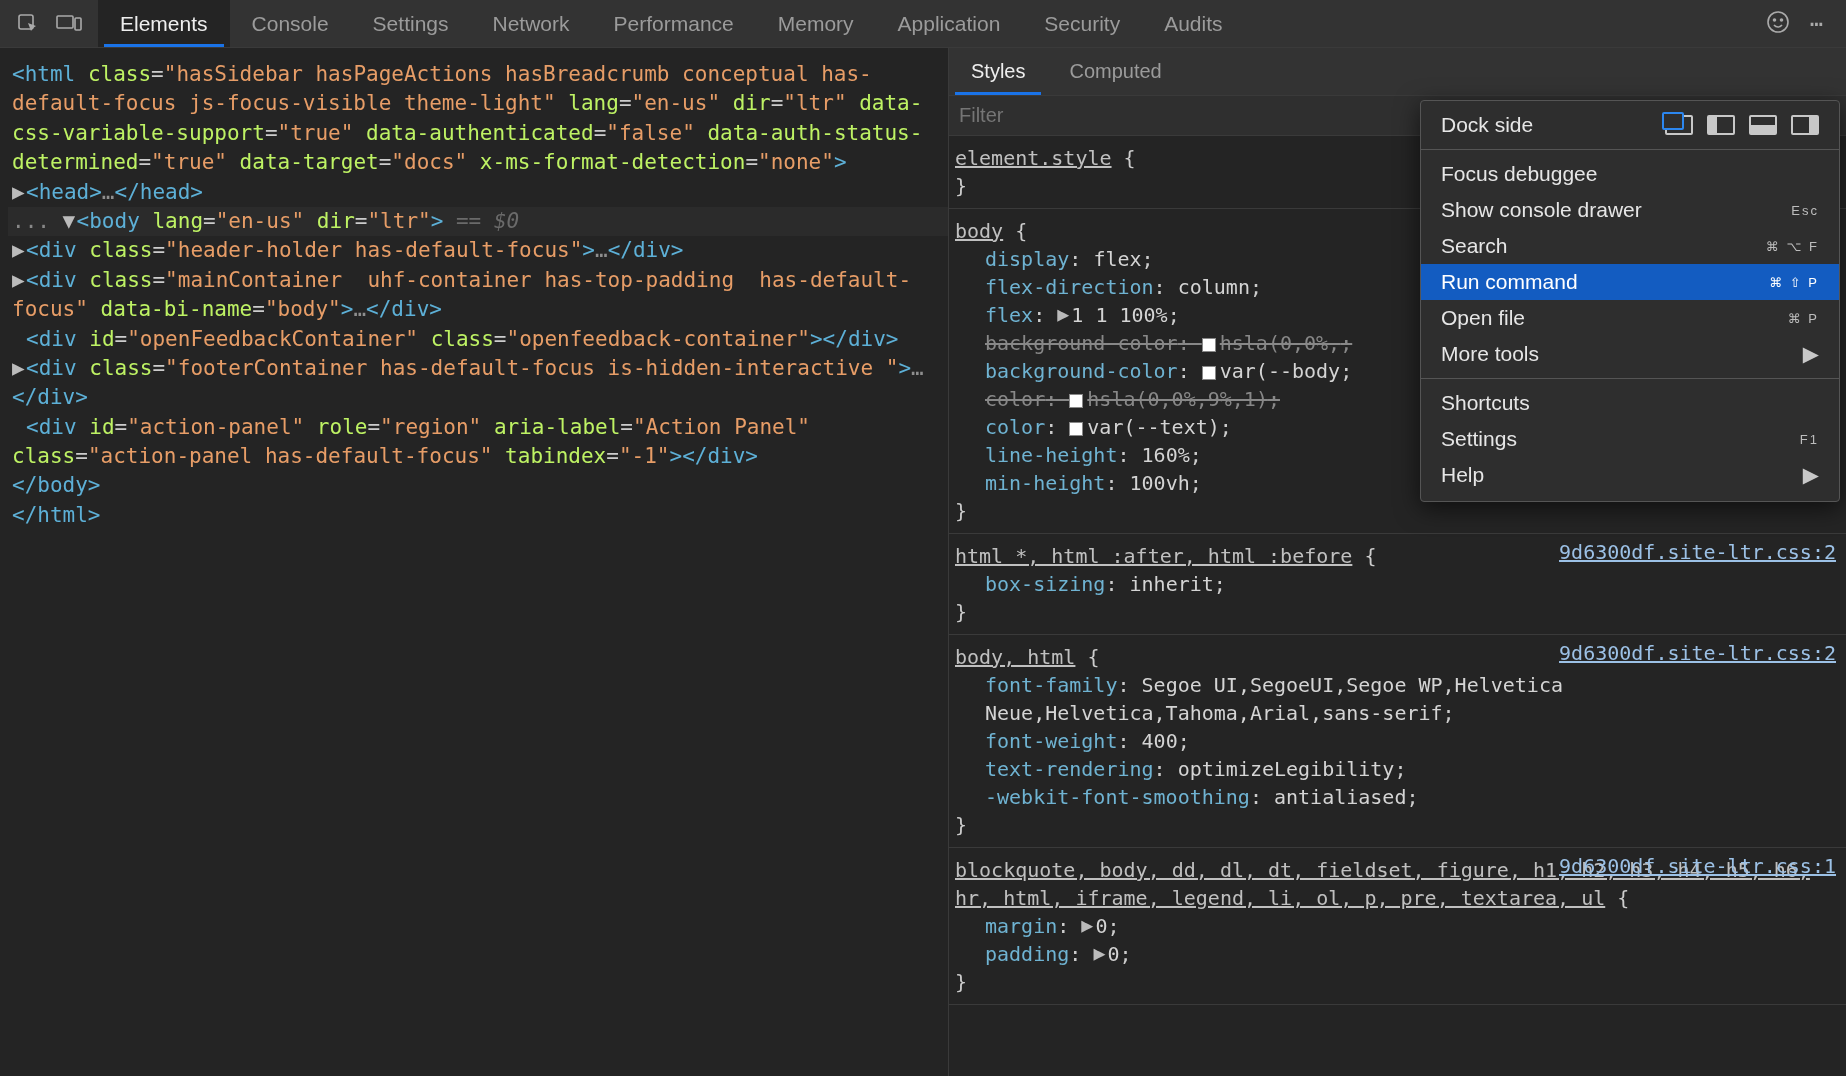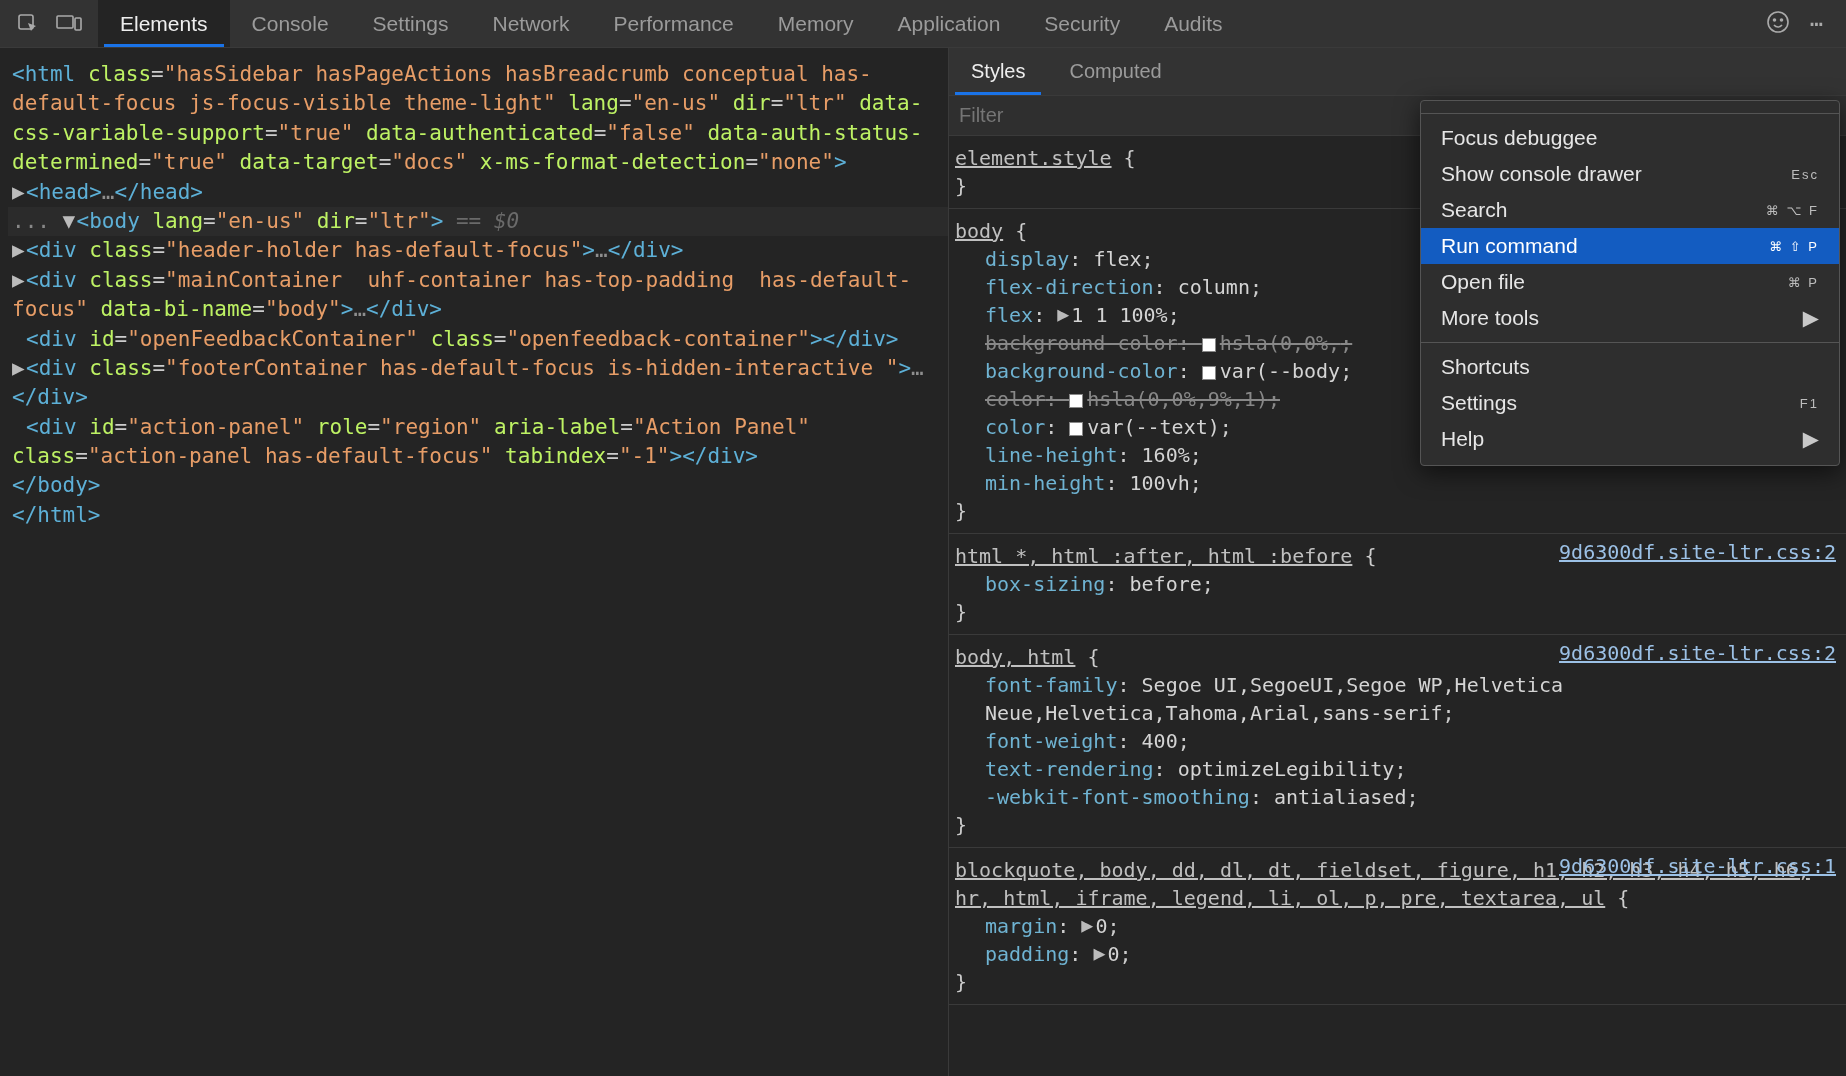--- a/index.html
+++ b/index.html
@@ -155,26 +155,35 @@
           <div class="stab">Computed</div>
         </div>
 
       <div class="filterbar">
         <input placeholder="Filter" style="">
       </div>
 
       <div class="styles-pane" id="styles-pane">
           <div class="rule"><span class="sel-text">element.style</span> {<br>}</div>
           <div class="rule"><span class="sel-text">body</span> {<br><div class="decl"><span class="prop">display</span>: <span class="val">flex</span>;</div><div class="decl"><span class="prop">flex-direction</span>: <span class="val">column</span>;</div><div class="decl"><span class="prop">flex</span>: <span class="tri">▶ </span><span class="val">1 1 100%</span>;</div><div class="decl strike"><span class="prop">background-color</span>: <span class="swatch"></span><span class="val">hsla(0,0%,</span>;</div><div class="decl"><span class="prop">background-color</span>: <span class="swatch"></span><span class="val">var(--body</span>;</div><div class="decl strike"><span class="prop">color</span>: <span class="swatch"></span><span class="val">hsla(0,0%,9%,1)</span>;</div><div class="decl"><span class="prop">color</span>: <span class="swatch"></span><span class="val">var(--text)</span>;</div><div class="decl"><span class="prop">line-height</span>: <span class="val">160%</span>;</div><div class="decl"><span class="prop">min-height</span>: <span class="val">100vh</span>;</div>}</div>
-          <div class="rule"><span class="srclink">9d6300df.site-ltr.css:2</span><span class="sel-text">html *, html :after, html :before</span> {<br><div class="decl"><span class="prop">box-sizing</span>: <span class="val">before</span>;</div>}</div>
+          <div class="rule"><span class="srclink">9d6300df.site-ltr.css:2</span><span class="sel-text">html *, html :after, html :before</span> {<br><div class="decl"><span class="prop">box-sizing</span>: <span class="val">inherit</span>;</div>}</div>
           <div class="rule"><span class="srclink">9d6300df.site-ltr.css:2</span><span class="sel-text">body, html</span> {<br><div class="decl"><span class="prop">font-family</span>: <span class="val">Segoe UI,SegoeUI,Segoe WP,Helvetica Neue,Helvetica,Tahoma,Arial,sans-serif</span>;</div><div class="decl"><span class="prop">font-weight</span>: <span class="val">400</span>;</div><div class="decl"><span class="prop">text-rendering</span>: <span class="val">optimizeLegibility</span>;</div><div class="decl"><span class="prop">-webkit-font-smoothing</span>: <span class="val">antialiased</span>;</div>}</div>
           <div class="rule"><span class="srclink">9d6300df.site-ltr.css:1</span><span class="sel-text">blockquote, body, dd, dl, dt, fieldset, figure, h1, h2, h3, h4, h5, h6, hr, html, iframe, legend, li, ol, p, pre, textarea, ul</span> {<br><div class="decl"><span class="prop">margin</span>: <span class="tri">▶ </span><span class="val">0</span>;</div><div class="decl"><span class="prop">padding</span>: <span class="tri">▶ </span><span class="val">0</span>;</div>}</div>
         </div>
 
       <div class="popover">
+        <div class="pop-row">
+          <span>Dock side</span>
+          <span class="dockicons">
+            <span class="dock-undock"></span>
+            <span class="dock-left"></span>
+            <span class="dock-bottom"></span>
+            <span class="dock-right"></span>
+          </span>
+        </div>
         <div class="pop-sep"></div>
         <div id="pop-items1">
             <div class="pop-row">
               <span>Focus debuggee</span>
             </div>
             <div class="pop-row">
               <span>Show console drawer</span>
               <span class="shortcut">Esc</span>
             </div>
             <div class="pop-row">

